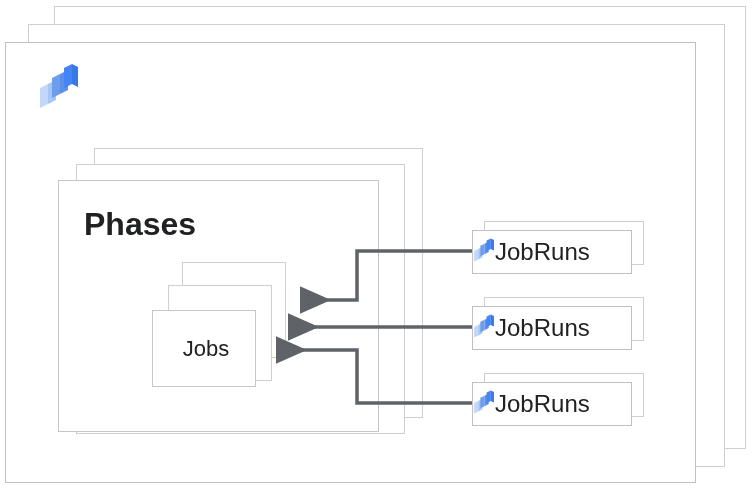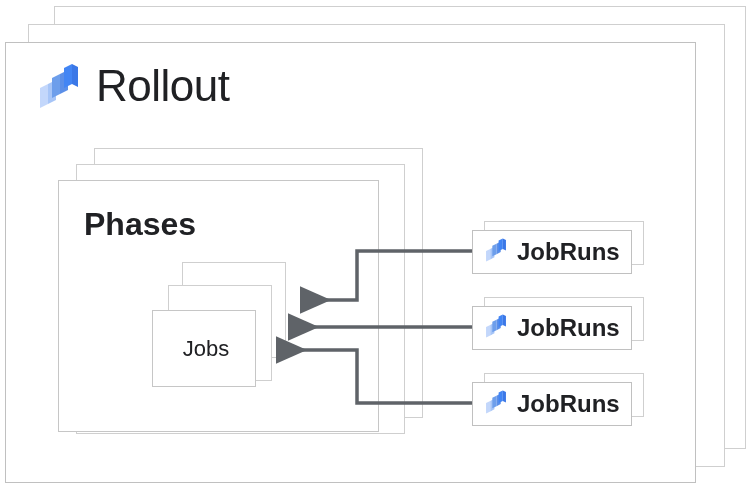--- a/index.html
+++ b/index.html
@@ -114,23 +114,20 @@
     position: absolute;
     left: 0;
     top: 0;
     width: 160px;
     height: 44px;
     background: #ffffff;
     border: 1px solid #c0c0c0;
     box-sizing: border-box;
     display: flex;
     align-items: center;
-    gap: 10px;
-    padding-left: 12px;
-    font-weight: bold;
   }
   .jobrun-label {
     font-size: 24px;
     color: #202124;
     line-height: 1;
     white-space: nowrap;
   }
 
   .jr1 { left: 472px; top: 230px; }
   .jr2 { left: 472px; top: 306px; }
@@ -160,21 +157,20 @@
     <span class="logo-wrap">
       <svg class="logo" width="42" height="44" viewBox="0 0 42 44" xmlns="http://www.w3.org/2000/svg">
         <polygon points="2,24 10,20 10,40 2,44" fill="#c3d7fb"></polygon>
         <polygon points="10,20 18,16 18,36 10,40" fill="#a7c5f7"></polygon>
         <polygon points="14,14 22,10 22,30 14,34" fill="#6d9eeb"></polygon>
         <polygon points="22,10 30,6  30,26 22,30" fill="#5b8fe8"></polygon>
         <polygon points="26,4  34,0  34,20 26,24" fill="#4285f4"></polygon>
         <polygon points="34,0  40,3  40,23 34,20" fill="#3b78e7"></polygon>
       </svg>
     </span>
-    <span class="rollout-title">Rollout</span>
   </div>
 
   <div class="card ghost phases-back"></div>
   <div class="card ghost phases-mid"></div>
   <div class="card phases-front"></div>
 
   <div class="phases-title">Phases</div>
 
   <div class="card ghost jobs-back"></div>
   <div class="card ghost jobs-mid"></div>

